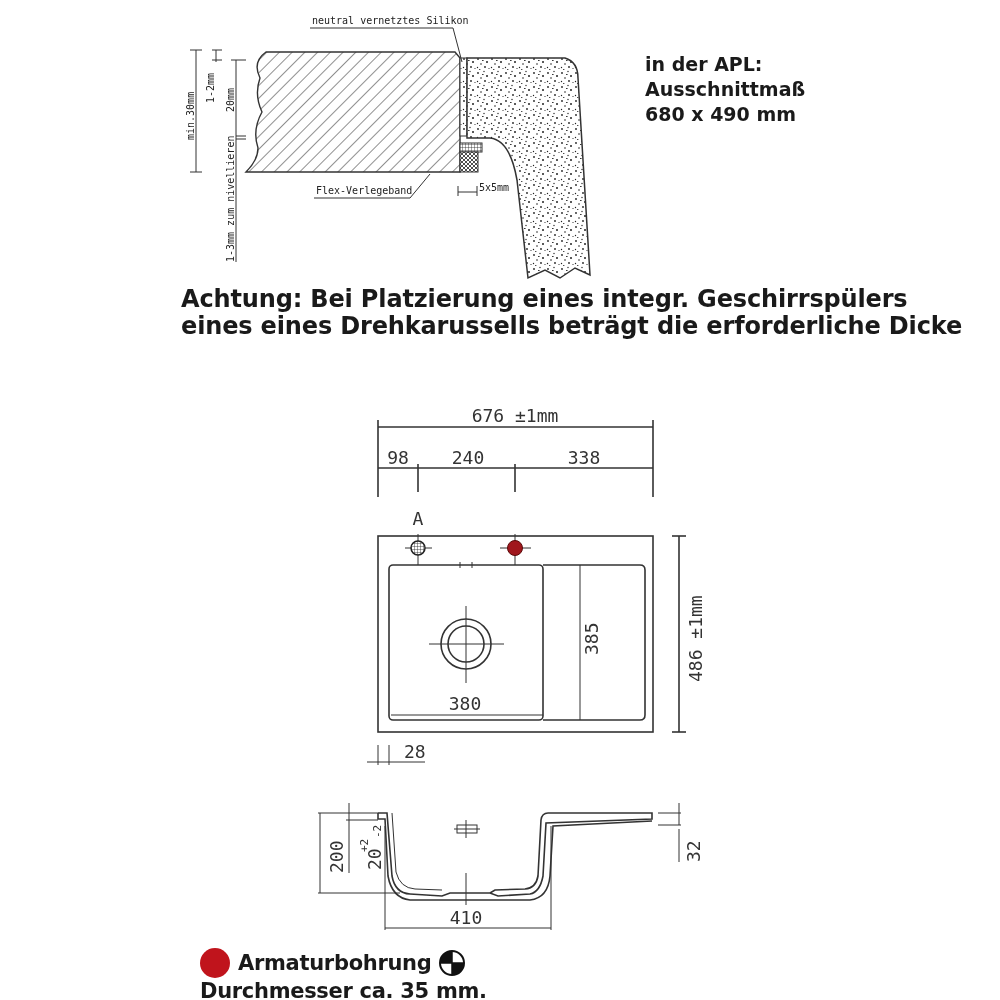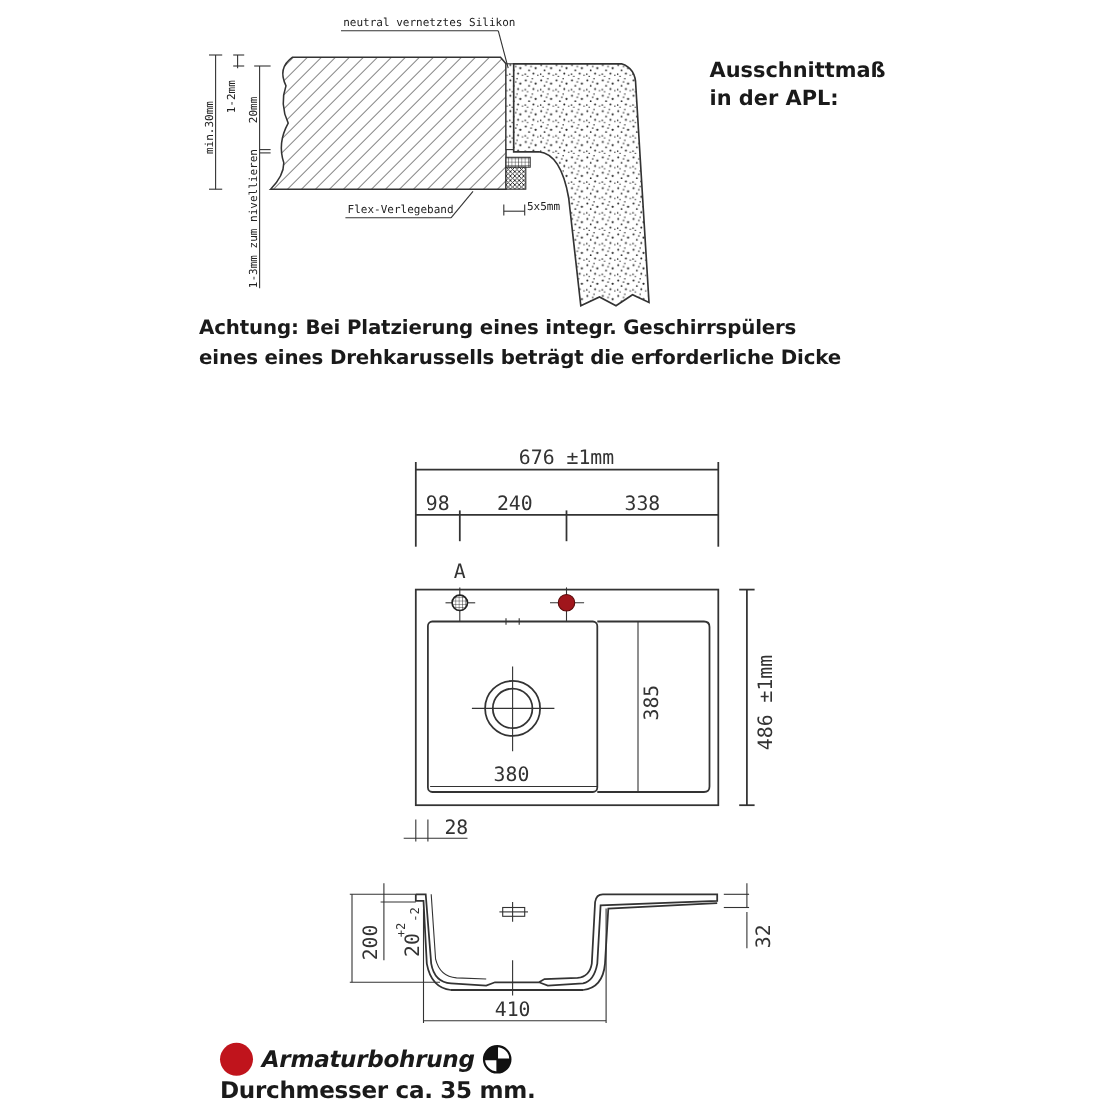--- a/index.html
+++ b/index.html
@@ -4,23 +4,23 @@
 <style>
   html, body { margin:0; padding:0; background:#ffffff; }
   body { width:1000px; height:1000px; position:relative; overflow:hidden; font-family:"DejaVu Sans", sans-serif; color:#1a1a1a; }
   svg { position:absolute; left:0; top:0; }
   .cad { font-family:"DejaVu Sans Mono", monospace; fill:#333; }
   .cad-small { font-family:"DejaVu Sans Mono", monospace; font-size:10px; fill:#222; }
   .ln { stroke:#333; stroke-width:1.6; fill:none; }
   .ln-thin { stroke:#333; stroke-width:1; fill:none; }
   .txt { position:absolute; font-family:"DejaVu Sans", sans-serif; color:#1a1a1a; }
   .cutout { left:645px; top:52px; font-size:19px; line-height:25px; font-weight:bold; }
-  .warning { left:181px; top:286px; font-size:18px; line-height:26.5px; font-weight:bold; letter-spacing:-0.15px; }
+  .warning { left:181px; top:286px; font-size:24px; line-height:26.5px; font-weight:bold; letter-spacing:-0.15px; }
   .legend { left:200px; top:948px; font-size:21px; line-height:27px; font-weight:bold; letter-spacing:-0.3px; }
-  .legend-row { display:flex; align-items:center;font-style:italic; }
+  .legend-row { display:flex; align-items:center; }
   .red-dot { display:inline-block; width:30px; height:30px; border-radius:50%; background:#c0141c; margin-right:8px; }
   .target-icon { display:inline-block; width:28px; height:28px; margin:0 6px; }
 </style>
 </head>
 <body>
 
 <svg width="1000" height="1000" viewBox="0 0 1000 1000">
   <defs>
     <pattern id="hatch" patternUnits="userSpaceOnUse" width="9" height="9" patternTransform="rotate(45)">
       <line x1="0" y1="0" x2="0" y2="9" stroke="#444" stroke-width="1.2"></line>
@@ -179,22 +179,23 @@
     <text transform="translate(700,862) rotate(-90)" class="cad" font-size="18">32</text>
 
     <line x1="385" y1="826" x2="385" y2="930" class="ln-thin"></line>
     <line x1="551" y1="826" x2="551" y2="930" class="ln-thin"></line>
     <line x1="385" y1="928" x2="551" y2="928" class="ln-thin"></line>
     <text x="466" y="924" text-anchor="middle" class="cad" font-size="18">410</text>
   </g>
 </svg>
 
 <div class="txt cutout">
+  <div>in der APL:</div>
   <div>Ausschnittmaß</div>
-  <div>in der APL:</div>
+  <div>680 x 490 mm</div>
 </div>
 
 <div class="txt warning">
   <div>Achtung: Bei Platzierung eines integr. Geschirrspülers</div>
   <div>eines eines Drehkarussells beträgt die erforderliche Dicke</div>
 </div>
 
 <div class="txt legend">
   <div class="legend-row">
     <span class="red-dot"></span>

